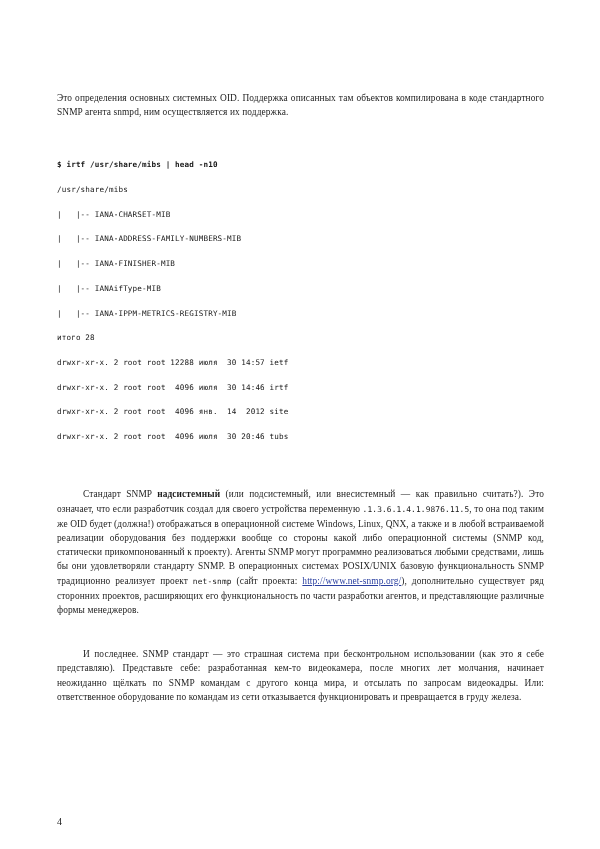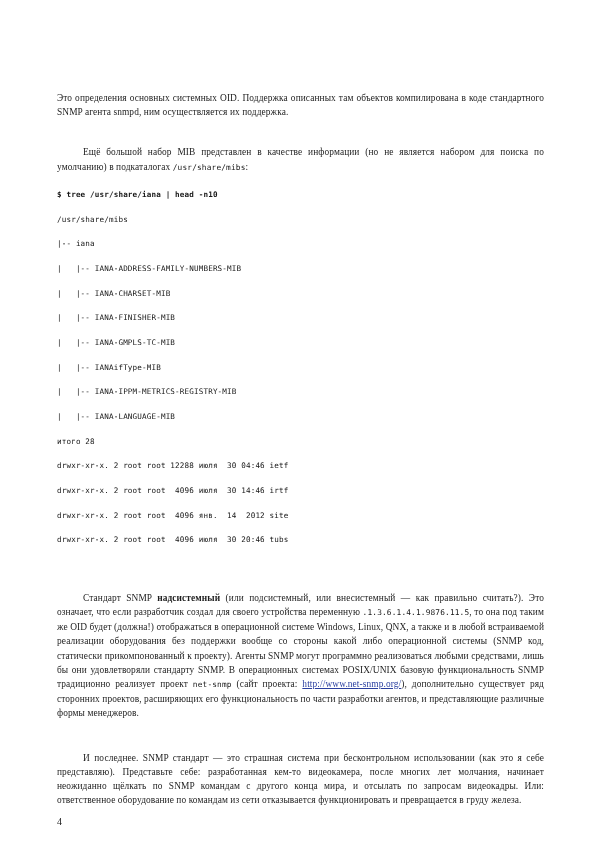--- a/index.html
+++ b/index.html
@@ -83,36 +83,32 @@
 <body>
 
 <div class="page">
 
   <div class="content">
 
     <p class="body-text">Это определения основных системных OID. Поддержка описанных там объектов компилирована в коде стандартного SNMP агента snmpd, ним осуществляется их поддержка.</p>
 
     <div class="gap-lg"></div>
 
-    <p class="body-text indented"><span>Ещё большой набор MIB представлен в качестве информации (но не является набором для поиска по умолчанию) в подкаталогах </span><code class="inline-mono">/usr/share/mibs</code><span>:</span></p>
 
     <div class="gap-sm"></div>
 
-    <pre class="code-block" id="code-block-tree"><span class="code-line bold">$ tree /usr/share/iana | head -n10</span>
+    <pre class="code-block" id="code-block-tree"><span class="code-line bold">$ irtf /usr/share/mibs | head -n10</span>
 <span class="code-line">/usr/share/mibs</span>
-<span class="code-line">|-- iana</span>
+<span class="code-line">|   |-- IANA-CHARSET-MIB</span>
 <span class="code-line">|   |-- IANA-ADDRESS-FAMILY-NUMBERS-MIB</span>
-<span class="code-line">|   |-- IANA-CHARSET-MIB</span>
 <span class="code-line">|   |-- IANA-FINISHER-MIB</span>
-<span class="code-line">|   |-- IANA-GMPLS-TC-MIB</span>
 <span class="code-line">|   |-- IANAifType-MIB</span>
 <span class="code-line">|   |-- IANA-IPPM-METRICS-REGISTRY-MIB</span>
-<span class="code-line">|   |-- IANA-LANGUAGE-MIB</span>
 <span class="code-line">итого 28</span>
-<span class="code-line">drwxr-xr-x. 2 root root 12288 июля  30 04:46 ietf</span>
+<span class="code-line">drwxr-xr-x. 2 root root 12288 июля  30 14:57 ietf</span>
 <span class="code-line">drwxr-xr-x. 2 root root  4096 июля  30 14:46 irtf</span>
 <span class="code-line">drwxr-xr-x. 2 root root  4096 янв.  14  2012 site</span>
 <span class="code-line">drwxr-xr-x. 2 root root  4096 июля  30 20:46 tubs</span></pre>
 
     <div class="gap-sm"></div>
 
 
     <div class="gap-xl"></div>
 
     <p class="body-text indented"><span>Стандарт SNMP </span><strong class="bold-term">надсистемный</strong><span> (или подсистемный, или внесистемный — как правильно считать?). Это означает, что если разработчик создал для своего устройства переменную </span><code class="inline-mono">.1.3.6.1.4.1.9876.11.5</code><span>, то она под таким же OID будет (должна!) отображаться в операционной системе Windows, Linux, QNX, а также и в любой встраиваемой реализации оборудования без поддержки вообще со стороны какой либо операционной системы (SNMP код, статически прикомпонованный к проекту). Агенты SNMP могут программно реализоваться любыми средствами, лишь бы они удовлетворяли стандарту SNMP. В операционных системах POSIX/UNIX базовую функциональность SNMP традиционно реализует проект </span><code class="inline-mono">net-snmp</code><span> (сайт проекта: </span><a class="doc-link" href="#">http://www.net-snmp.org/</a><span>), дополнительно существует ряд сторонних проектов, расширяющих его функциональность по части разработки агентов, и представляющие различные формы менеджеров.</span></p>

